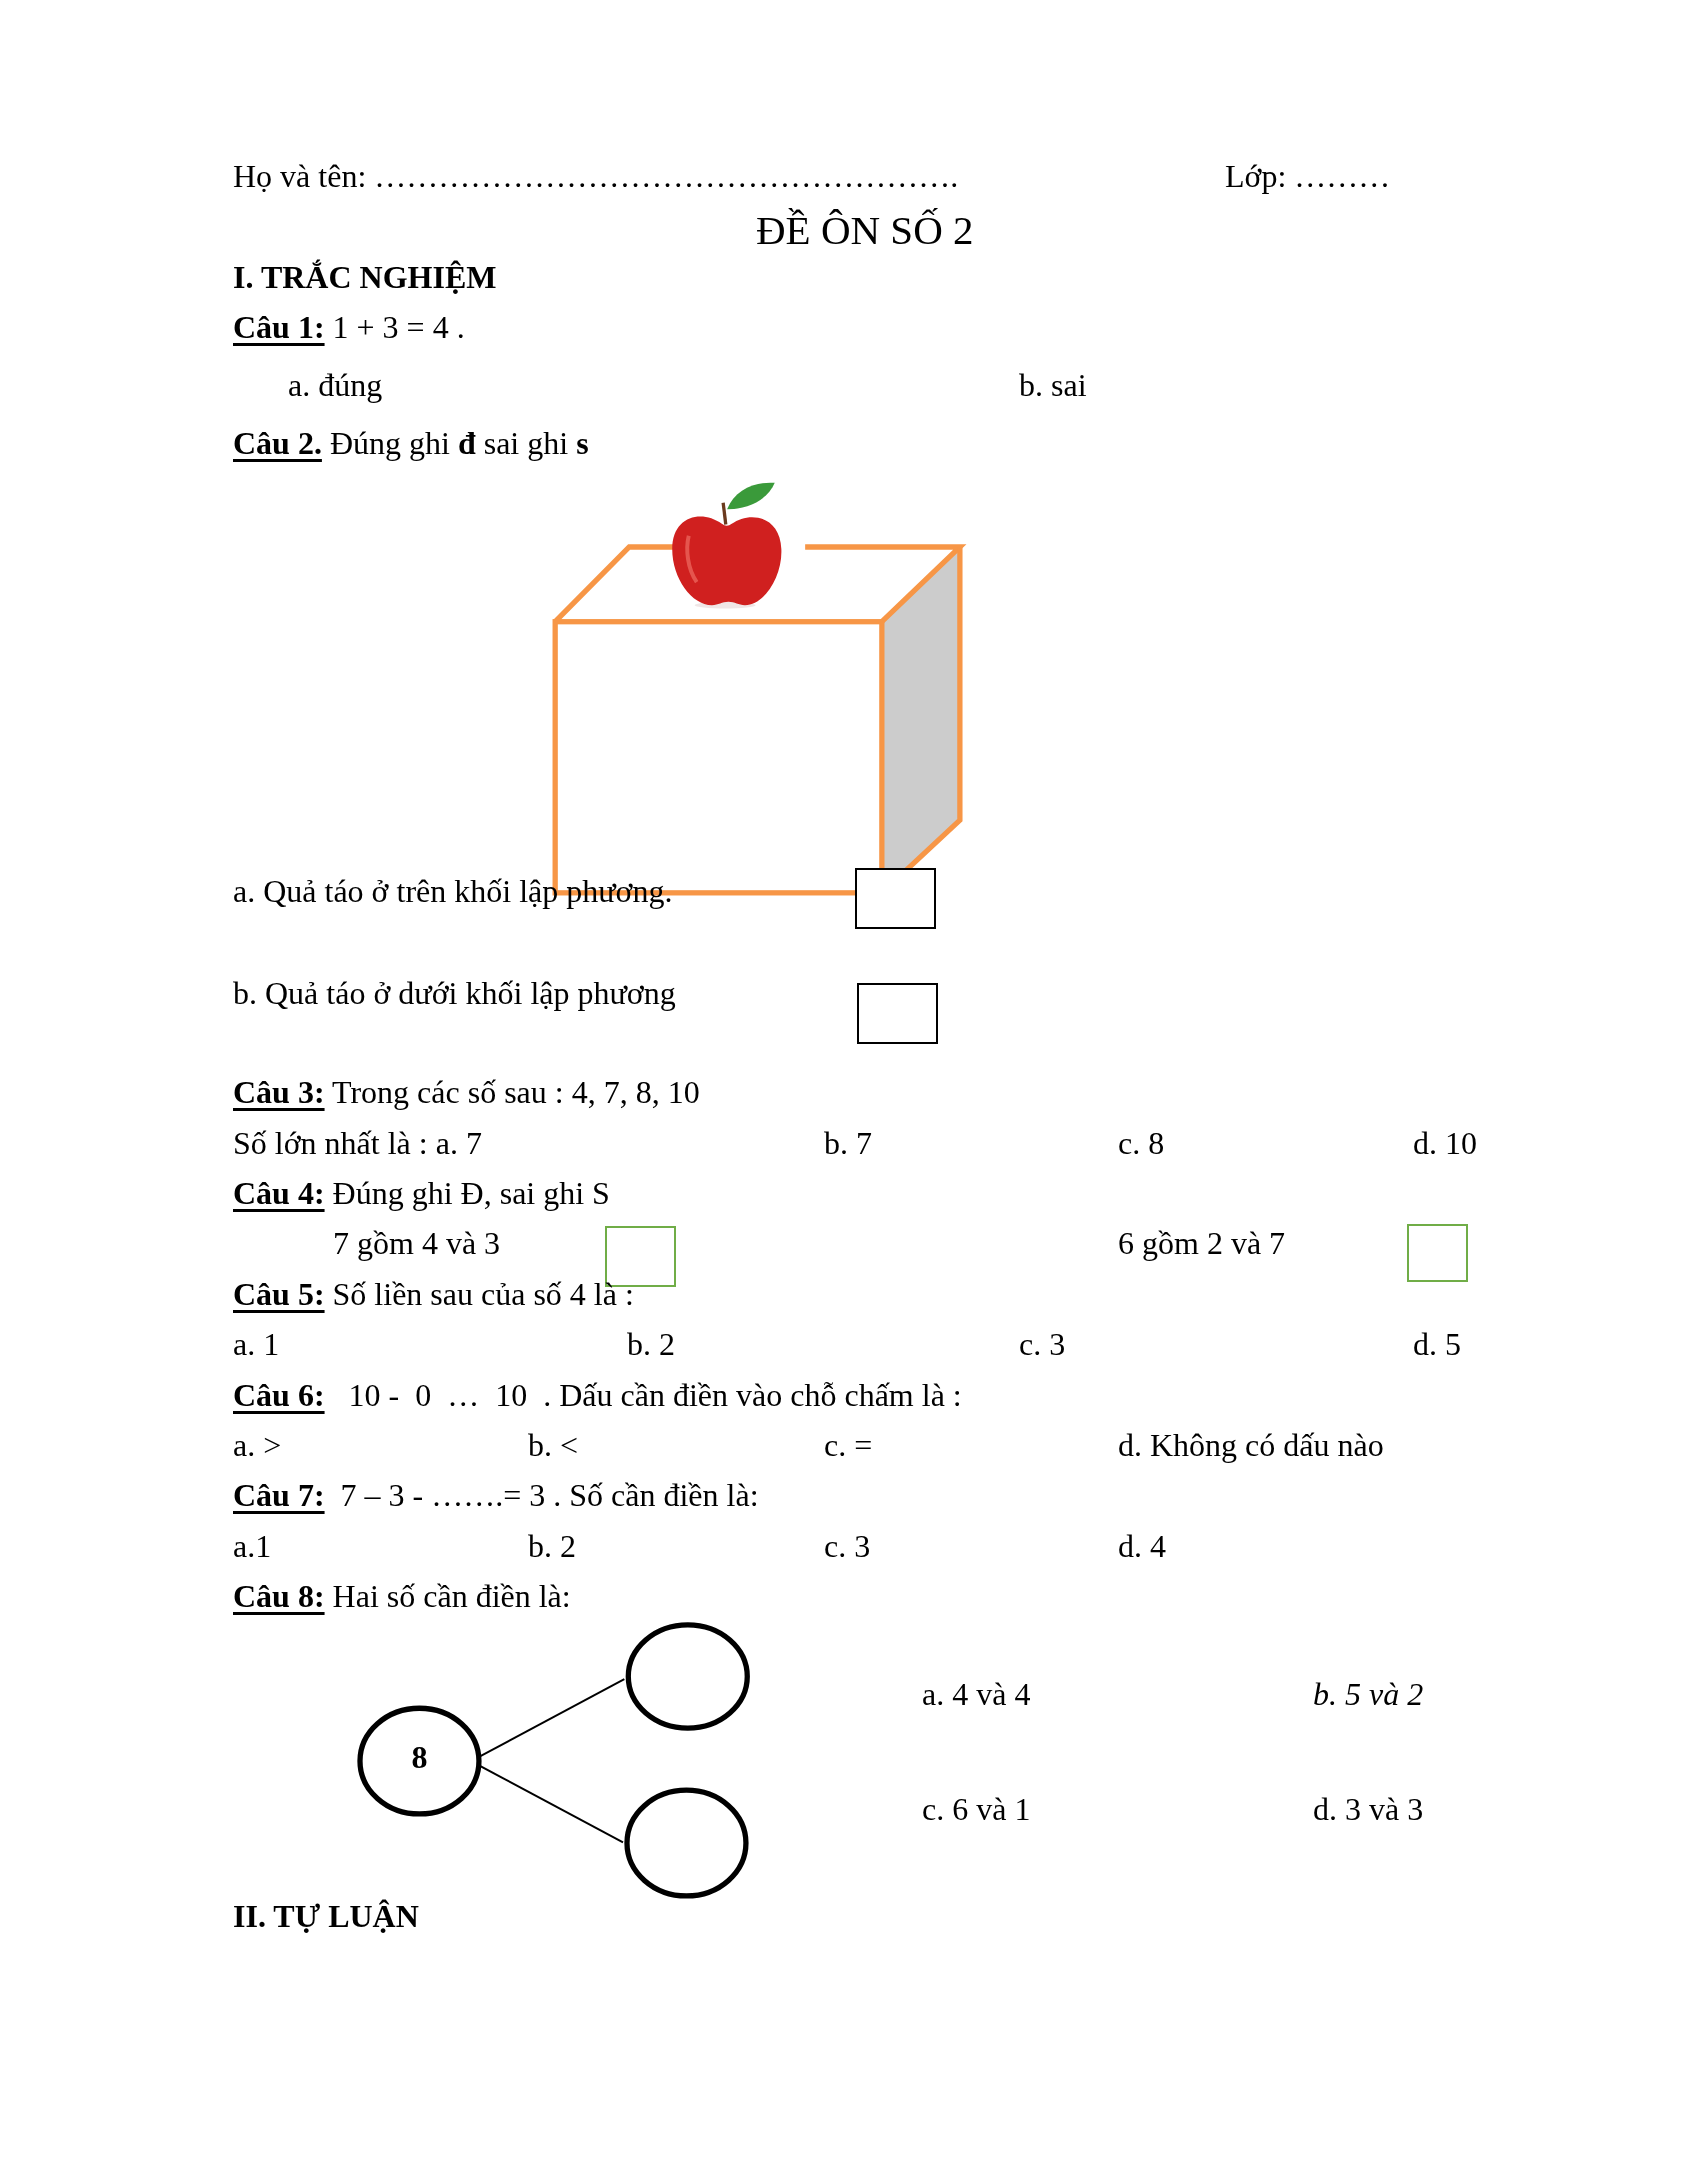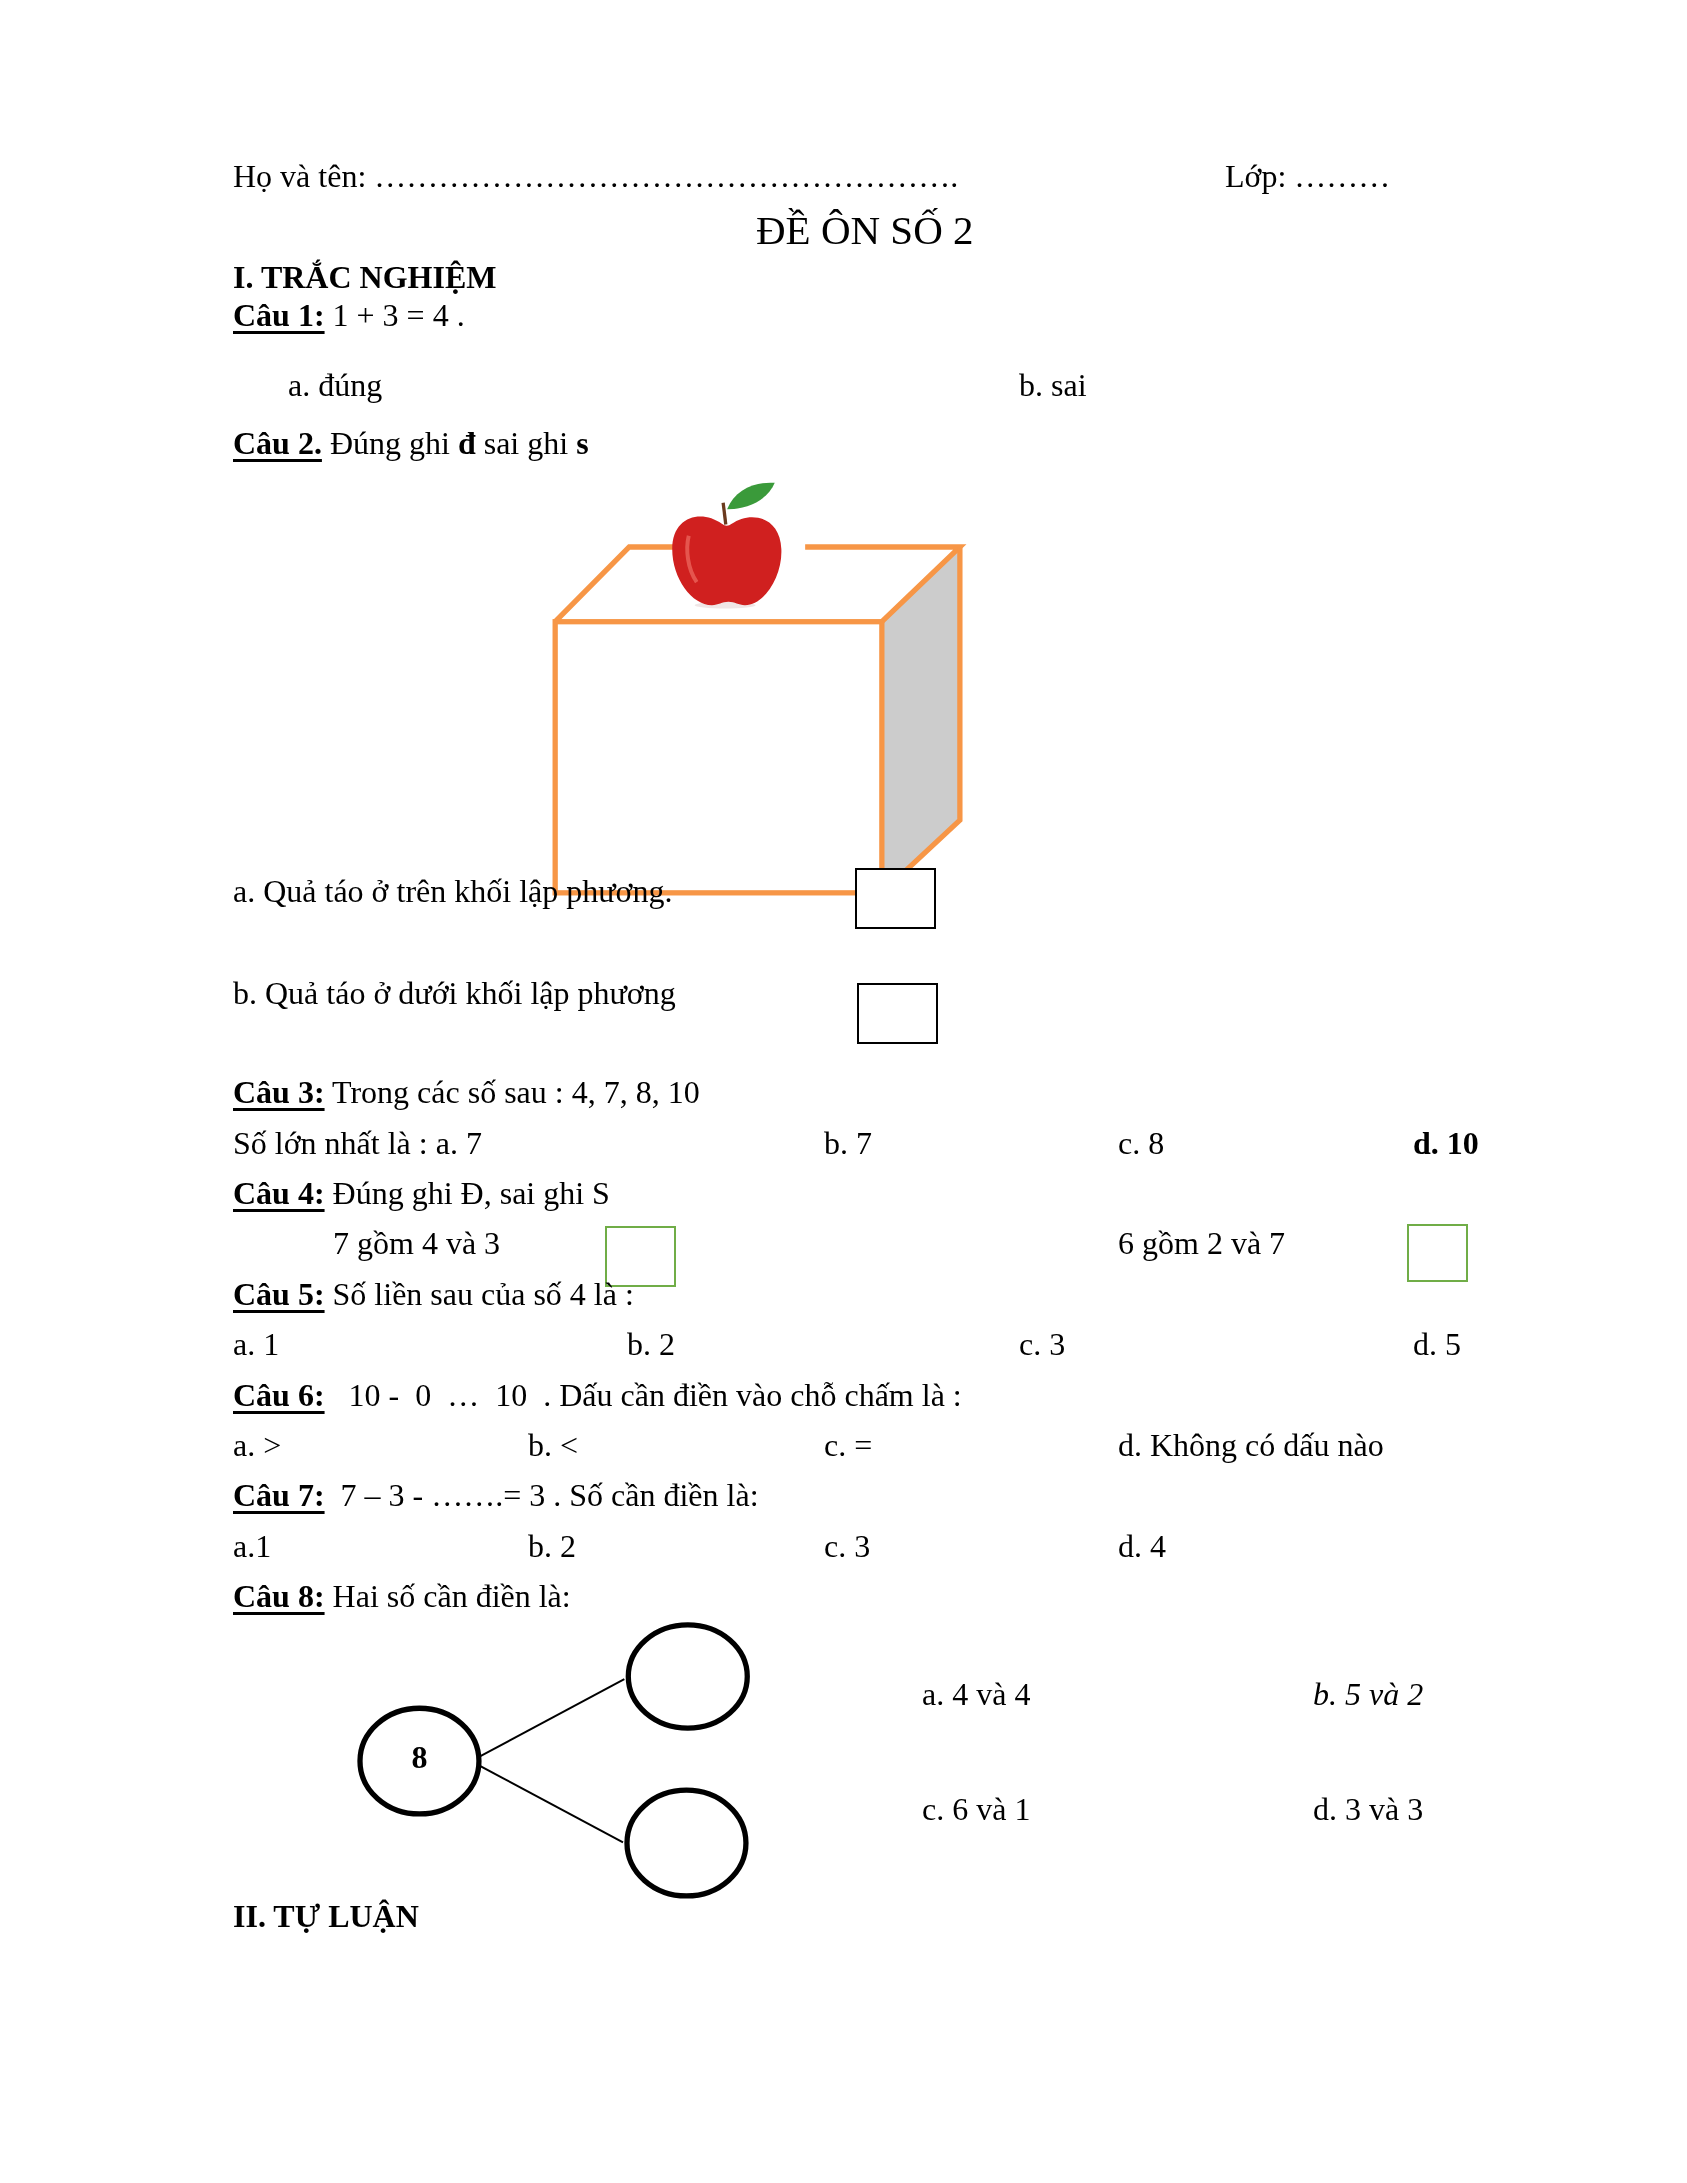--- a/index.html
+++ b/index.html
@@ -15,21 +15,21 @@
   svg { position: absolute; overflow: visible; }
 </style>
 </head>
 <body>
 
 <div class="t" style="left:233px; top:160px;">Họ và tên: ……………………………………………….</div>
 <div class="t" style="left:1225px; top:160px;">Lớp: ………</div>
 <div class="t title" style="left:756px; top:210px;">ĐỀ ÔN SỐ 2</div>
 <div class="t b" style="left:233px; top:261px;">I. TRẮC NGHIỆM</div>
 
-<div class="t" style="left:233px; top:299px;">
+<div class="t" style="left:233px; top:311px;">
   <span class="b u">Câu 1:</span><span> 1 + 3 = 4 .</span>
 </div>
 <div class="t" style="left:288px; top:369px;">a. đúng</div>
 <div class="t" style="left:1019px; top:369px;">b. sai</div>
 
 <div class="t" style="left:233px; top:427px;">
   <span class="b u">Câu 2.</span><span> Đúng ghi </span><b>đ</b><span> sai ghi </span><b>s</b>
 </div>
 
 <svg style="left:543px; top:463px;" width="437" height="410" viewBox="0 0 660 620">
@@ -56,21 +56,21 @@
 <div class="box black" style="left:855px; top:868px; width:81px; height:61px;"></div>
 <div class="t" style="left:233px; top:977px;">b. Quả táo ở dưới khối lập phương</div>
 <div class="box black" style="left:857px; top:983px; width:81px; height:61px;"></div>
 
 <div class="t" style="left:233px; top:1076px;">
   <span class="b u">Câu 3:</span><span> Trong các số sau : 4, 7, 8, 10</span>
 </div>
 <div class="t" style="left:233px; top:1127px;"> Số lớn nhất là :  a. 7</div>
 <div class="t" style="left:824px; top:1127px;">b. 7</div>
 <div class="t" style="left:1118px; top:1127px;">c. 8</div>
-<div class="t" style="left:1413px; top:1127px;font-weight:bold;">d. 10</div>
+<div class="t" style="left:1413px; top:1127px;">d. 10</div>
 
 <div class="t" style="left:233px; top:1177px;">
   <span class="b u">Câu 4:</span><span> Đúng ghi Đ, sai ghi S</span>
 </div>
 <div class="t" style="left:333px; top:1227px;">7 gồm 4 và 3</div>
 <div class="box green" style="left:605px; top:1226px; width:71px; height:61px;"></div>
 <div class="t" style="left:1118px; top:1227px;">6 gồm 2 và 7</div>
 <div class="box green" style="left:1407px; top:1224px; width:61px; height:58px;"></div>
 
 <div class="t" style="left:233px; top:1278px;">

